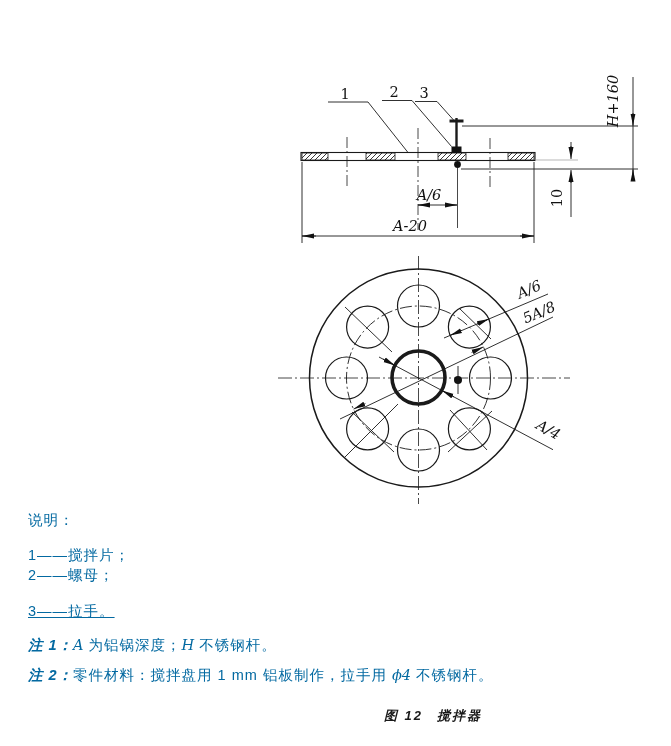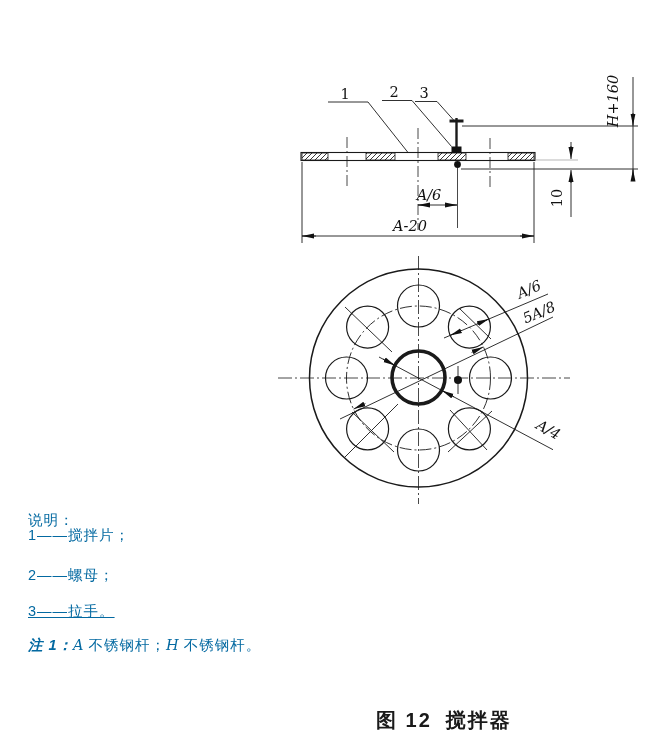--- a/index.html
+++ b/index.html
@@ -2,21 +2,21 @@
 <html><head>
 <meta charset="utf-8">
 <style>
   html,body{margin:0;padding:0;background:#fff;}
   #page{position:relative;width:671px;height:746px;background:#ffffff;overflow:hidden;
         font-family:"Liberation Sans",sans-serif;color:#1a1a1a;}
   #drawing{position:absolute;left:0;top:0;}
   .txt{position:absolute;white-space:nowrap;font-size:14.5px;color:#0369a1;letter-spacing:1px;}
   .serifvar{font-family:"DejaVu Serif",serif;font-style:italic;letter-spacing:0;}
   .bold{font-weight:bold;font-style:italic;}
-  #caption{position:absolute;top:707px;left:376px;font-size:20px;font-weight:bold;letter-spacing:2px;}
+  #caption{position:absolute;top:707px;left:384px;font-size:13px;font-weight:bold;letter-spacing:2px;font-style:italic;}
   #caption .gap{display:inline-block;width:14px;}
   svg text{fill:#111;}
   .dimtxt{font-family:"DejaVu Serif",serif;font-style:italic;font-size:14.5px;}
   .dimnum{font-family:"DejaVu Serif",serif;font-size:14.5px;}
 </style>
 </head>
 <body>
 
 <div id="page">
 
@@ -156,26 +156,29 @@
         <line x1="454" y1="396.9" x2="441.9" y2="390.5" marker-end="url(#arr)"></line>
       </g>
     </g>
 
     <text x="531" y="294" class="dimtxt" text-anchor="middle" transform="rotate(-23 531 294)">A/6</text>
     <text x="541" y="317" class="dimtxt" text-anchor="middle" transform="rotate(-23 541 317)">5A/8</text>
     <text x="546" y="434" class="dimtxt" text-anchor="middle" transform="rotate(29 546 434)">A/4</text>
   </svg>
 
   <div class="txt" style="left:28px;top:511px;">说明：</div>
-  <div class="txt" style="left:28px;top:526px;">1——搅拌片；</div>
+  <div class="txt" style="left:28px;top:546px;">1——搅拌片；</div>
   <div class="txt" style="left:28px;top:566px;">2——螺母；</div>
   <div class="txt" style="left:28px;top:602px;text-decoration:underline;">3——拉手。</div>
 
   <div class="txt" style="left:28px;top:636px;">
-    <span class="bold">注 1：</span><span class="serifvar">A</span><span> 不锈钢杆；</span><span class="serifvar">H</span><span> 不锈钢杆。</span>
+    <span class="bold">注 1：</span><span class="serifvar">A</span><span> 为铝锅深度；</span><span class="serifvar">H</span><span> 不锈钢杆。</span>
   </div>
 
+  <div class="txt" style="left:28px;top:666px;">
+    <span class="bold">注 2：</span><span>零件材料：搅拌盘用 1 mm 铝板制作，拉手用 </span><span class="serifvar">ϕ4</span><span> 不锈钢杆。</span>
+  </div>
 
   <div id="caption">
     <span>图 12</span><span class="gap"></span><span>搅拌器</span>
   </div>
 
 </div>
 
 </body></html>

